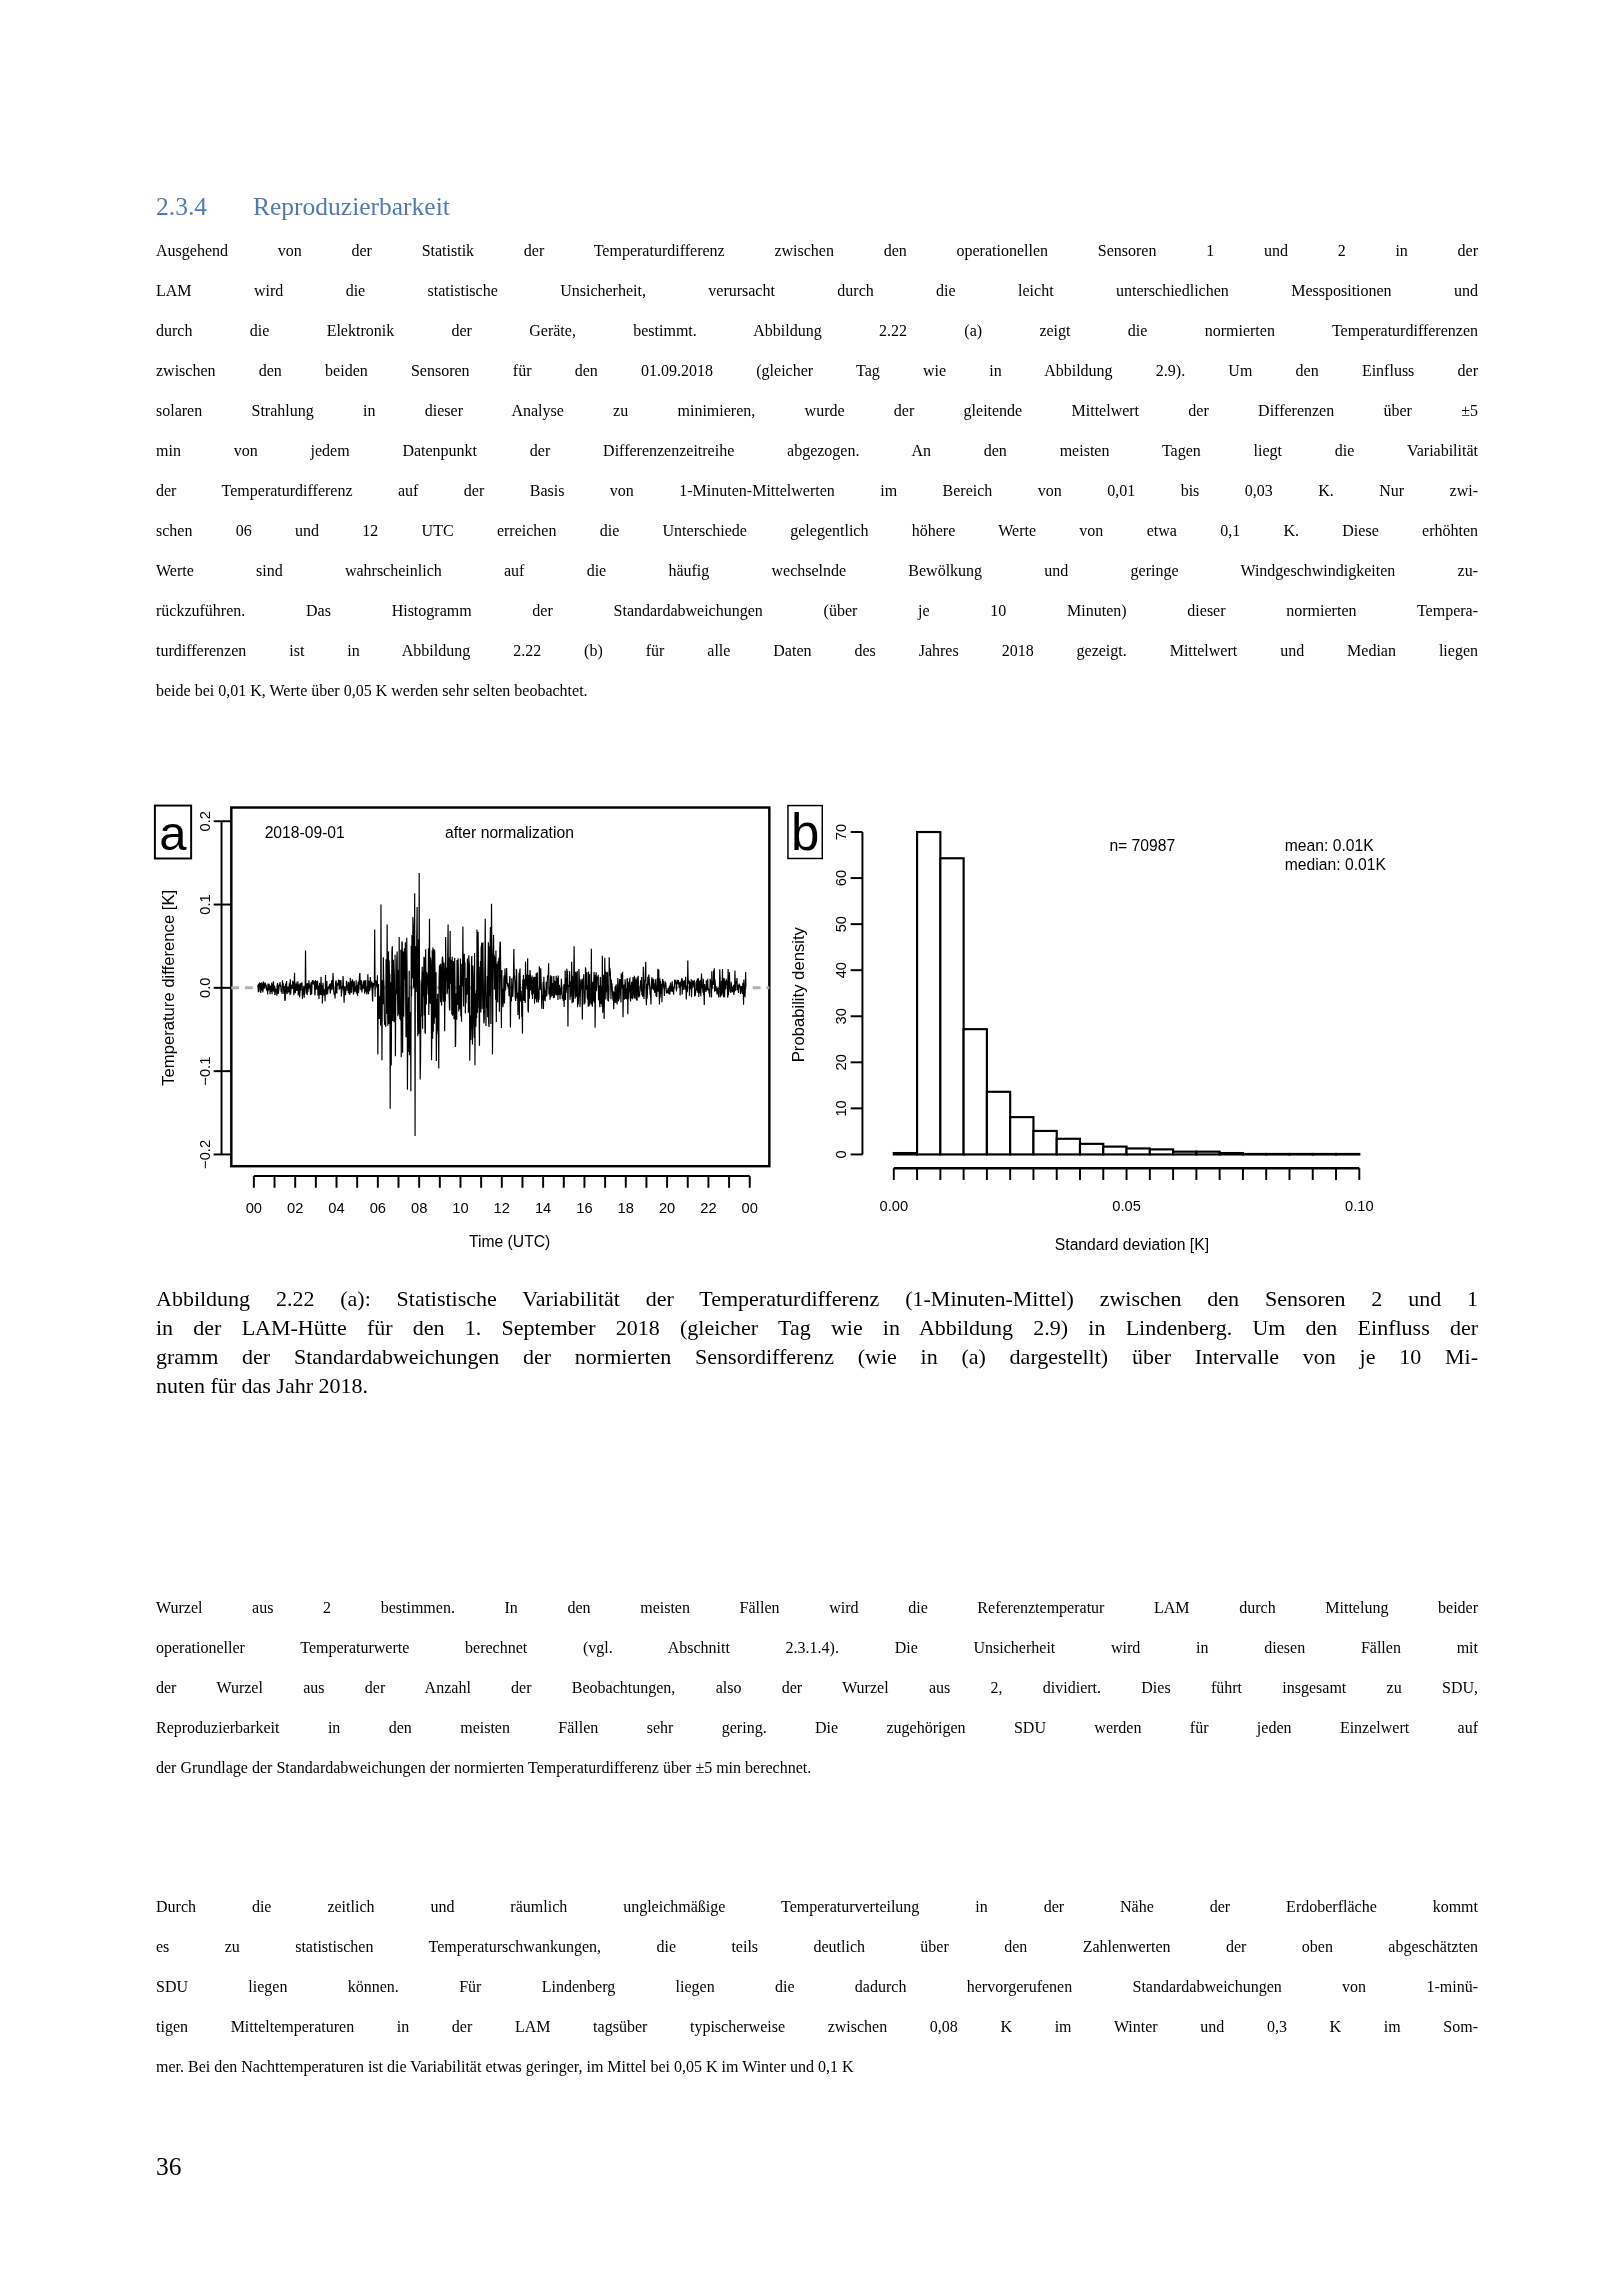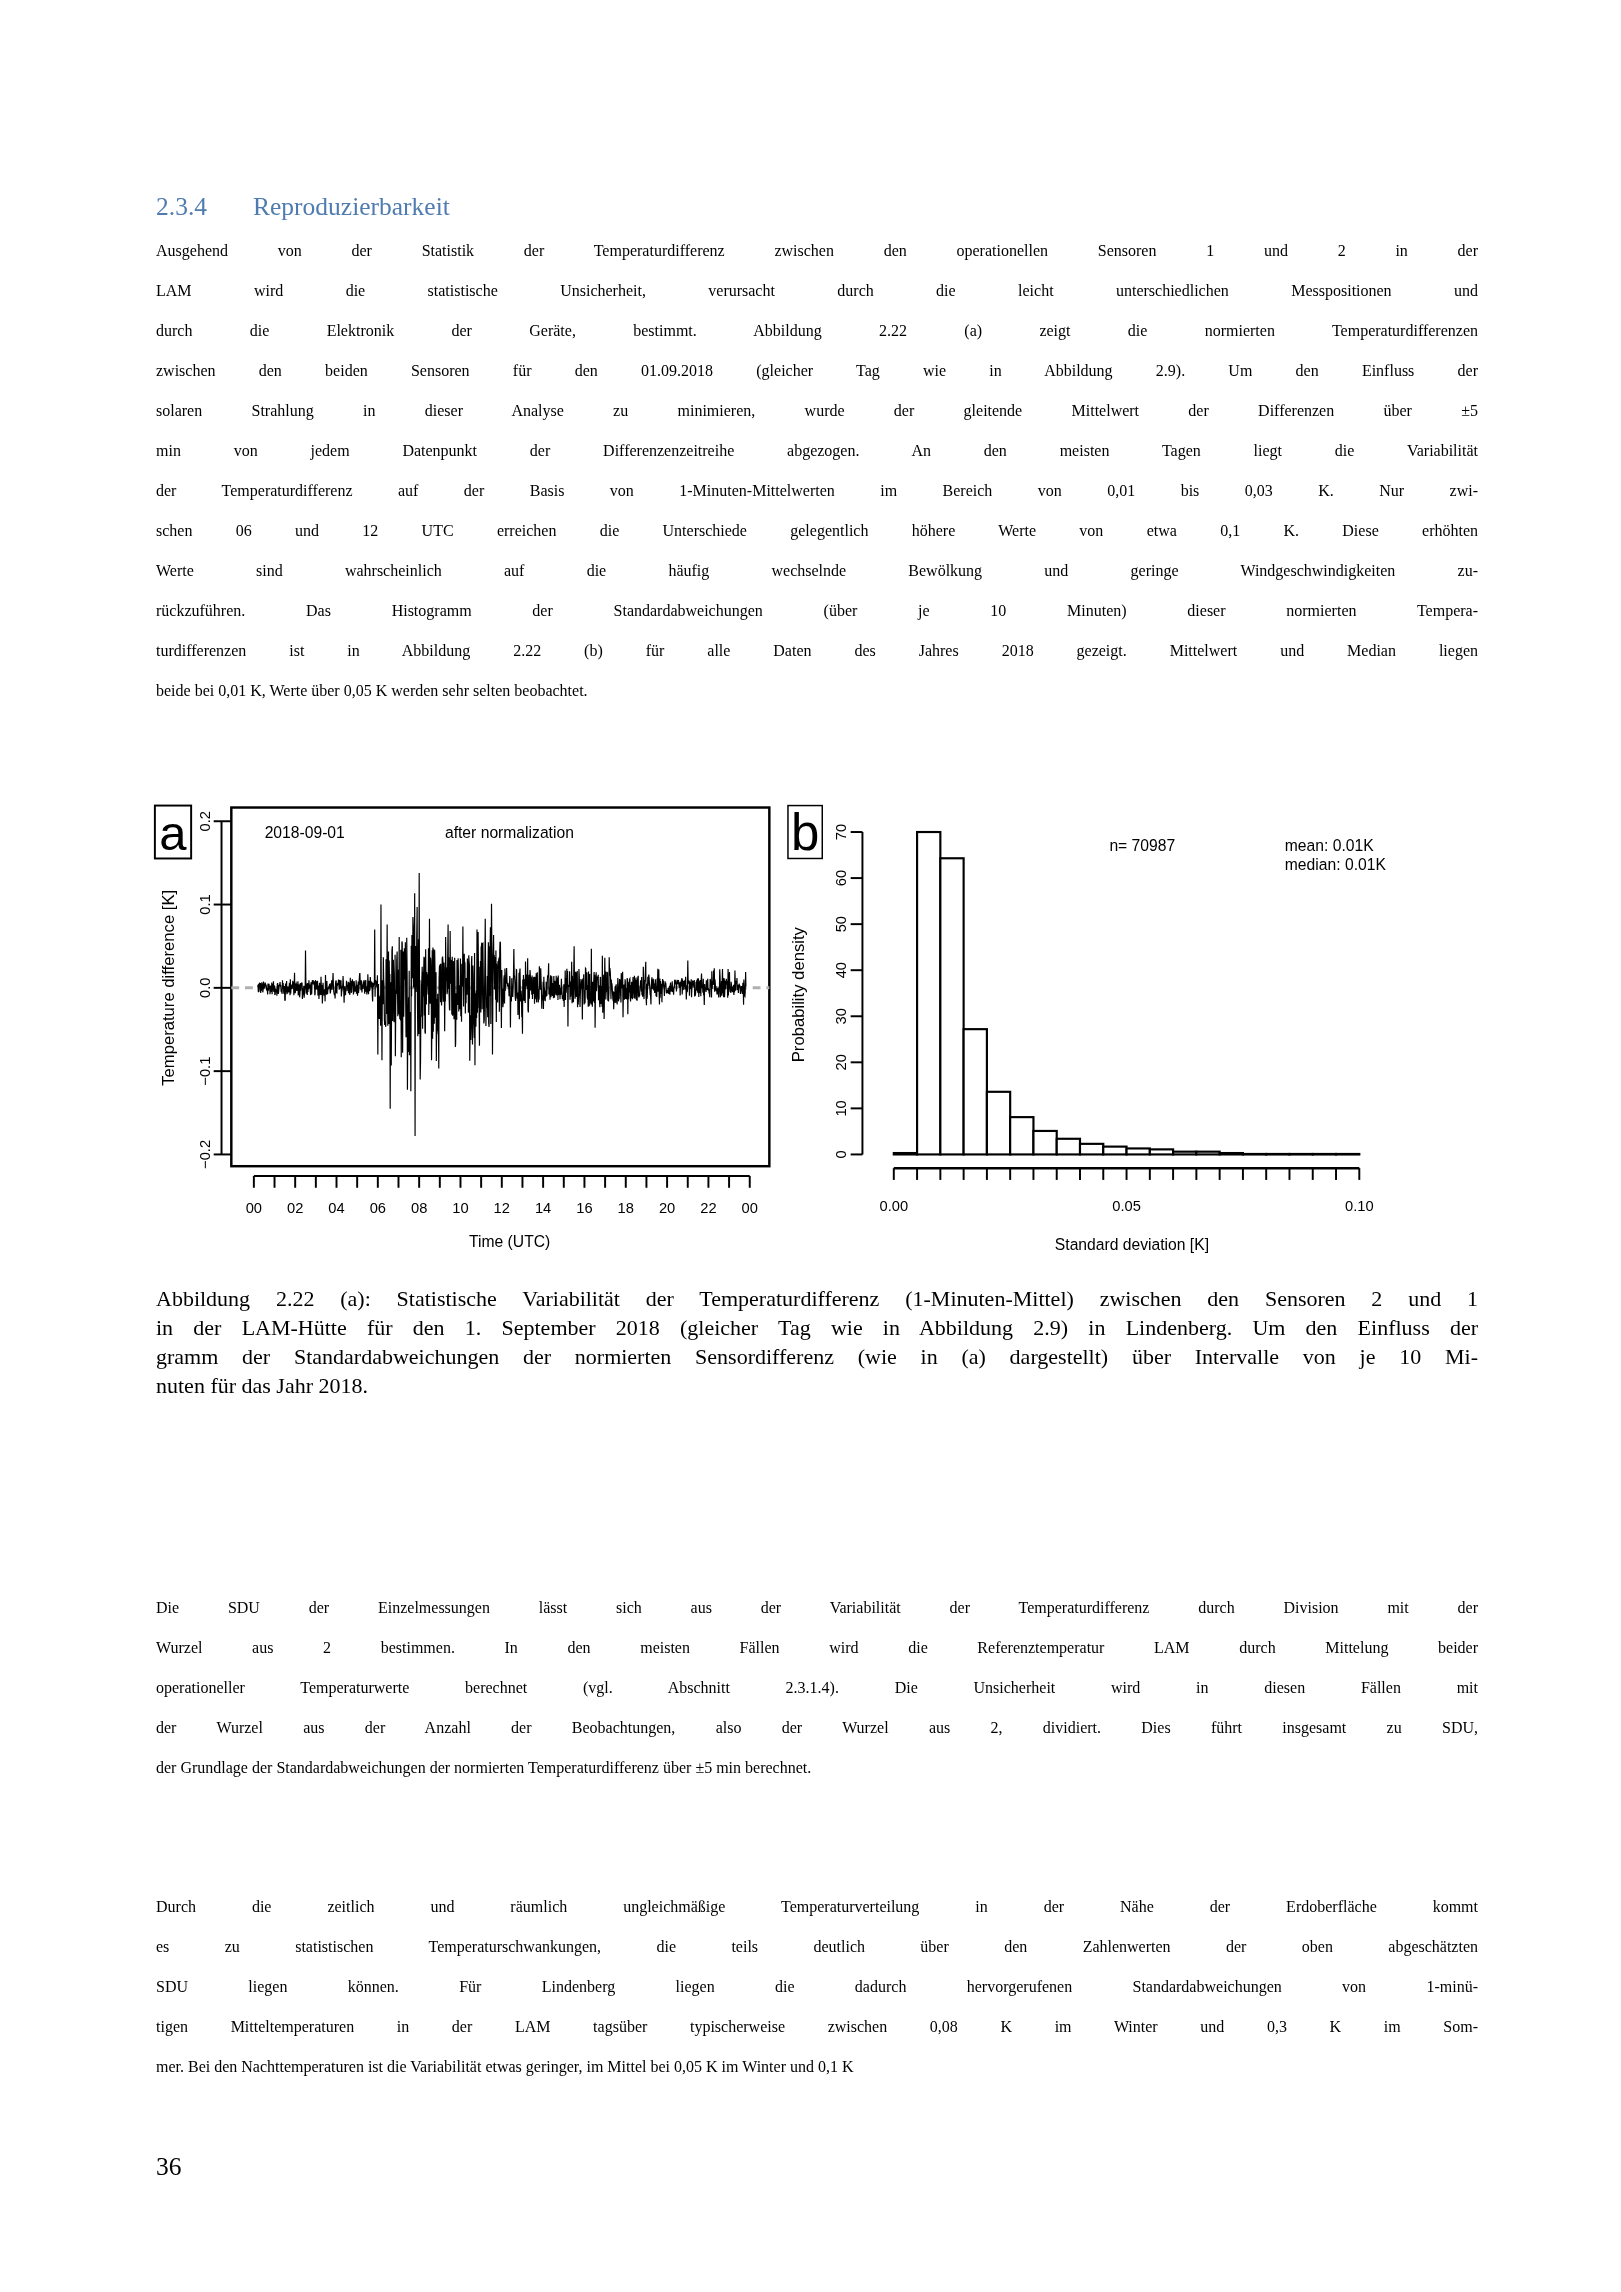--- a/index.html
+++ b/index.html
@@ -188,24 +188,24 @@
 </svg>
 
 <div class="caption" id="cap" style="top:1284px;">
     <span class="ln">Abbildung 2.22 (a): Statistische Variabilität der Temperaturdifferenz (1-Minuten-Mittel) zwischen den Sensoren 2 und 1</span>
     <span class="ln">in der LAM-Hütte für den 1. September 2018 (gleicher Tag wie in Abbildung 2.9) in Lindenberg. Um den Einfluss der</span>
     <span class="ln">gramm der Standardabweichungen der normierten Sensordifferenz (wie in (a) dargestellt) über Intervalle von je 10 Mi-</span>
     <span class="ln last">nuten für das Jahr 2018.</span>
   </div>
 
 <div class="para" id="p2" style="top:1588px;">
-    <span class="ln">Die SDU der Einzelmessungen lässt sich aus der Variabilität der Temperaturdifferenz durch Division mit der</span>
     <span class="ln">Wurzel aus 2 bestimmen. In den meisten Fällen wird die Referenztemperatur LAM durch Mittelung beider</span>
     <span class="ln">operationeller Temperaturwerte berechnet (vgl. Abschnitt 2.3.1.4). Die Unsicherheit wird in diesen Fällen mit</span>
     <span class="ln">der Wurzel aus der Anzahl der Beobachtungen, also der Wurzel aus 2, dividiert. Dies führt insgesamt zu SDU,</span>
+    <span class="ln">Reproduzierbarkeit in den meisten Fällen sehr gering. Die zugehörigen SDU werden für jeden Einzelwert auf</span>
     <span class="ln last">der Grundlage der Standardabweichungen der normierten Temperaturdifferenz über ±5 min berechnet.</span>
   </div>
 <div class="para" id="p3" style="top:1887px;">
     <span class="ln">Durch die zeitlich und räumlich ungleichmäßige Temperaturverteilung in der Nähe der Erdoberfläche kommt</span>
     <span class="ln">es zu statistischen Temperaturschwankungen, die teils deutlich über den Zahlenwerten der oben abgeschätzten</span>
     <span class="ln">SDU liegen können. Für Lindenberg liegen die dadurch hervorgerufenen Standardabweichungen von 1-minü-</span>
     <span class="ln">tigen Mitteltemperaturen in der LAM tagsüber typischerweise zwischen 0,08 K im Winter und 0,3 K im Som-</span>
     <span class="ln last">mer. Bei den Nachttemperaturen ist die Variabilität etwas geringer, im Mittel bei 0,05 K im Winter und 0,1 K</span>
   </div>
 

